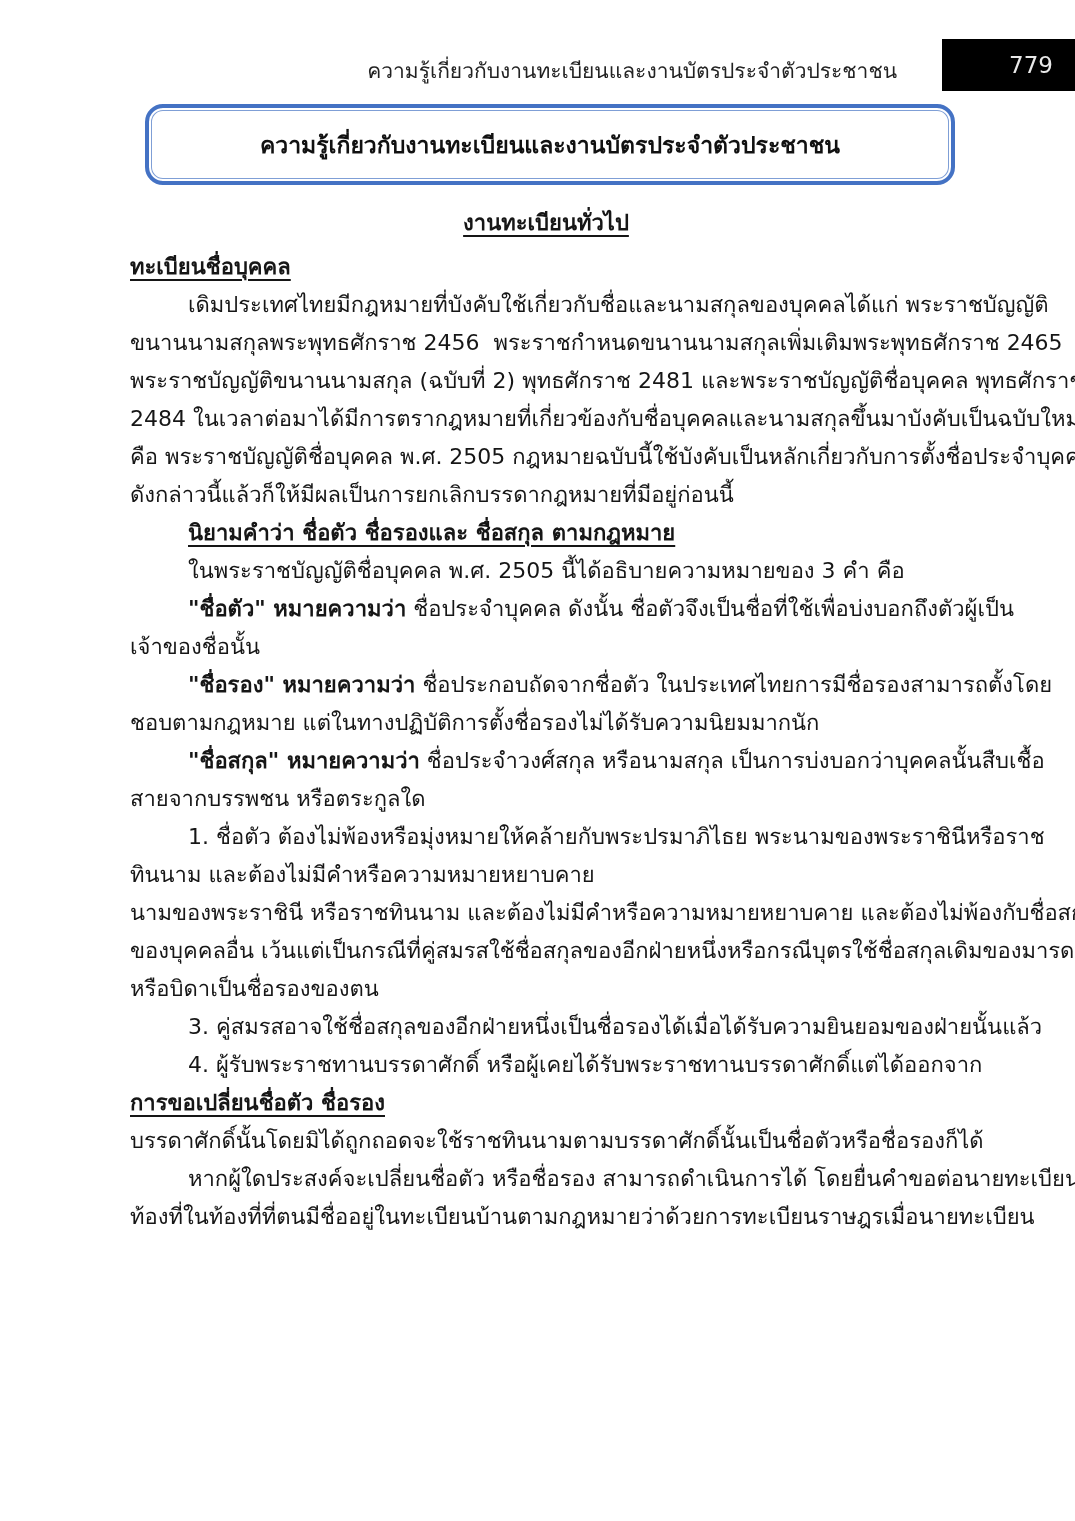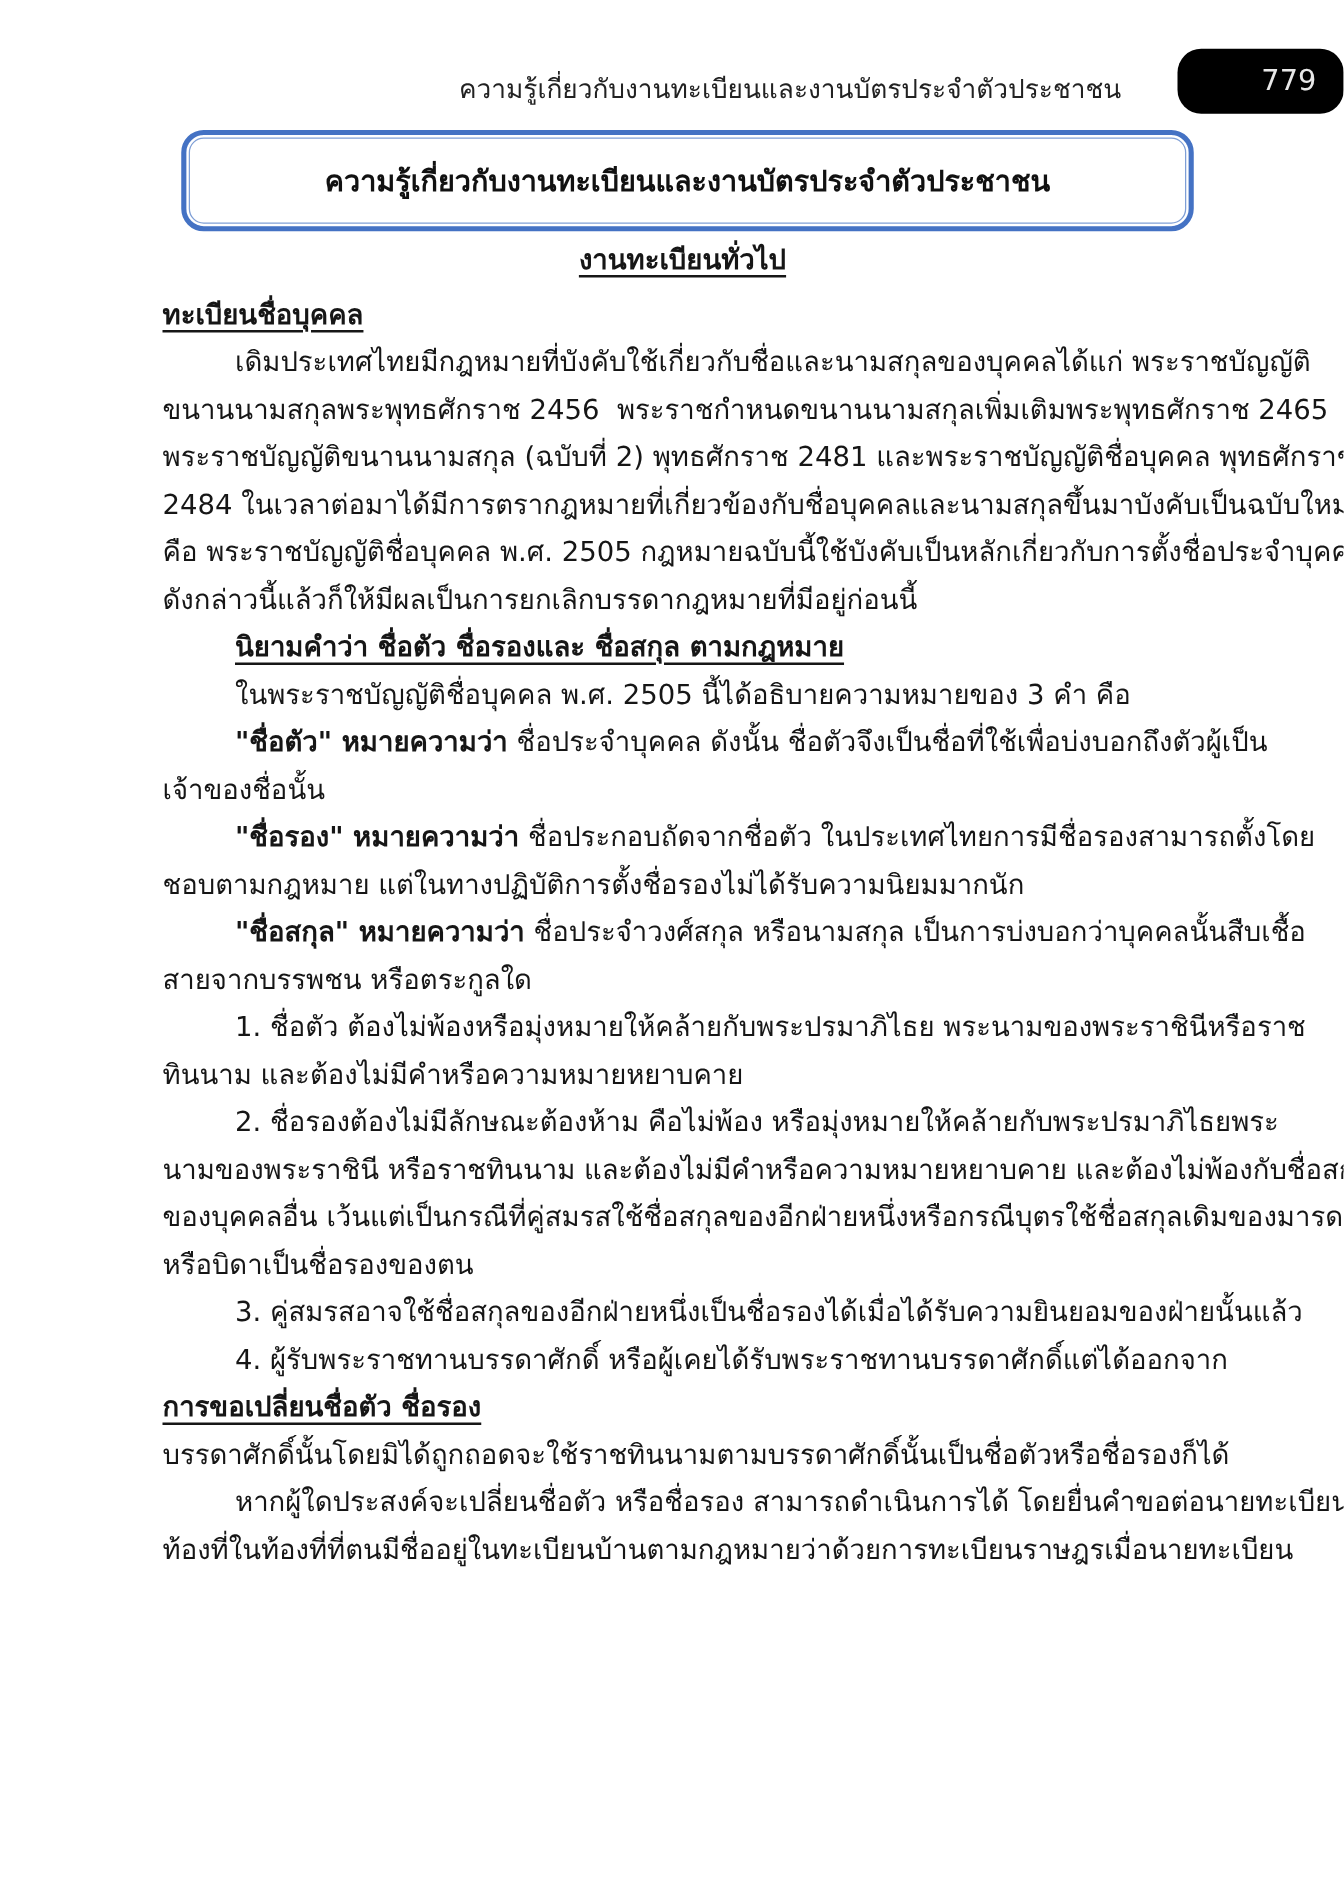--- a/index.html
+++ b/index.html
@@ -9,32 +9,32 @@
     color:#161616; overflow:hidden;
   }
   
   .running-header {
     position:absolute; top:56px; right:178px;
     font-size:21px; line-height:30px; color:#222; white-space:nowrap;
   }
   .page-number-box {
     position:absolute; top:39px; left:942px; right:0; height:52px;
     background:#000000; color:#e8e8e8; font-size:23px; line-height:52px;
-    text-align:right; padding-right:22px; box-sizing:border-box;border-radius:19px;
+    text-align:right; padding-right:22px; box-sizing:border-box;
   }
   
   .title-box {
     position:absolute; top:104px; left:145px; width:810px; height:81px;
     border:4px solid #4472c4; border-radius:18px; box-sizing:border-box;
     display:flex; align-items:center; justify-content:center;
     box-shadow:inset 0 0 0 2px #ffffff, inset 0 0 0 3px #7f9fd6;
   }
   .title-box .title-text { font-weight:bold; font-size:23px; color:#111; }
   
-  .content { position:absolute; top:188px; left:130px; width:832px; }
+  .content { position:absolute; top:202px; left:130px; width:832px; }
   .line { height:38px; line-height:38px; font-size:22px; white-space:pre; }
   .line.h-center { height:46px; line-height:42px; text-align:center; font-weight:bold; }
   .line.h-left  { font-weight:bold; }
   .line.h-indent{ font-weight:bold; padding-left:58px; }
   .line.indent  { padding-left:58px; }
   .line .u {
     text-decoration:underline;
     text-decoration-thickness:2px;
     text-underline-offset:5px;
   }
@@ -86,21 +86,20 @@
       <div class="line h-indent"><span class="u">นิยามคำว่า ชื่อตัว ชื่อรองและ ชื่อสกุล ตามกฎหมาย</span></div>
       <div class="line  indent">ในพระราชบัญญัติชื่อบุคคล พ.ศ. 2505 นี้ได้อธิบายความหมายของ 3 คำ คือ</div>
       <div class="line  indent"><span class="bold">"ชื่อตัว" หมายความว่า</span> ชื่อประจำบุคคล ดังนั้น ชื่อตัวจึงเป็นชื่อที่ใช้เพื่อบ่งบอกถึงตัวผู้เป็น</div>
       <div class="line ">เจ้าของชื่อนั้น</div>
       <div class="line  indent"><span class="bold">"ชื่อรอง" หมายความว่า</span> ชื่อประกอบถัดจากชื่อตัว ในประเทศไทยการมีชื่อรองสามารถตั้งโดย</div>
       <div class="line ">ชอบตามกฎหมาย แต่ในทางปฏิบัติการตั้งชื่อรองไม่ได้รับความนิยมมากนัก</div>
       <div class="line  indent"><span class="bold">"ชื่อสกุล" หมายความว่า</span> ชื่อประจำวงศ์สกุล หรือนามสกุล เป็นการบ่งบอกว่าบุคคลนั้นสืบเชื้อ</div>
       <div class="line ">สายจากบรรพชน หรือตระกูลใด</div>
       <div class="line  indent">1. ชื่อตัว ต้องไม่พ้องหรือมุ่งหมายให้คล้ายกับพระปรมาภิไธย พระนามของพระราชินีหรือราช</div>
       <div class="line ">ทินนาม และต้องไม่มีคำหรือความหมายหยาบคาย</div>
-      <div class="line  indent">2. ชื่อรองต้องไม่มีลักษณะต้องห้าม คือไม่พ้อง หรือมุ่งหมายให้คล้ายกับพระปรมาภิไธยพระ</div>
       <div class="line ">นามของพระราชินี หรือราชทินนาม และต้องไม่มีคำหรือความหมายหยาบคาย และต้องไม่พ้องกับชื่อสกุล</div>
       <div class="line ">ของบุคคลอื่น เว้นแต่เป็นกรณีที่คู่สมรสใช้ชื่อสกุลของอีกฝ่ายหนึ่งหรือกรณีบุตรใช้ชื่อสกุลเดิมของมารดา</div>
       <div class="line ">หรือบิดาเป็นชื่อรองของตน</div>
       <div class="line  indent">3. คู่สมรสอาจใช้ชื่อสกุลของอีกฝ่ายหนึ่งเป็นชื่อรองได้เมื่อได้รับความยินยอมของฝ่ายนั้นแล้ว</div>
       <div class="line  indent">4. ผู้รับพระราชทานบรรดาศักดิ์ หรือผู้เคยได้รับพระราชทานบรรดาศักดิ์แต่ได้ออกจาก</div>
       <div class="line h-left"><span class="u">การขอเปลี่ยนชื่อตัว ชื่อรอง</span></div>
       <div class="line ">บรรดาศักดิ์นั้นโดยมิได้ถูกถอดจะใช้ราชทินนามตามบรรดาศักดิ์นั้นเป็นชื่อตัวหรือชื่อรองก็ได้</div>
       <div class="line  indent">หากผู้ใดประสงค์จะเปลี่ยนชื่อตัว หรือชื่อรอง สามารถดำเนินการได้ โดยยื่นคำขอต่อนายทะเบียน</div>
       <div class="line ">ท้องที่ในท้องที่ที่ตนมีชื่ออยู่ในทะเบียนบ้านตามกฎหมายว่าด้วยการทะเบียนราษฎรเมื่อนายทะเบียน</div>
     </div>

